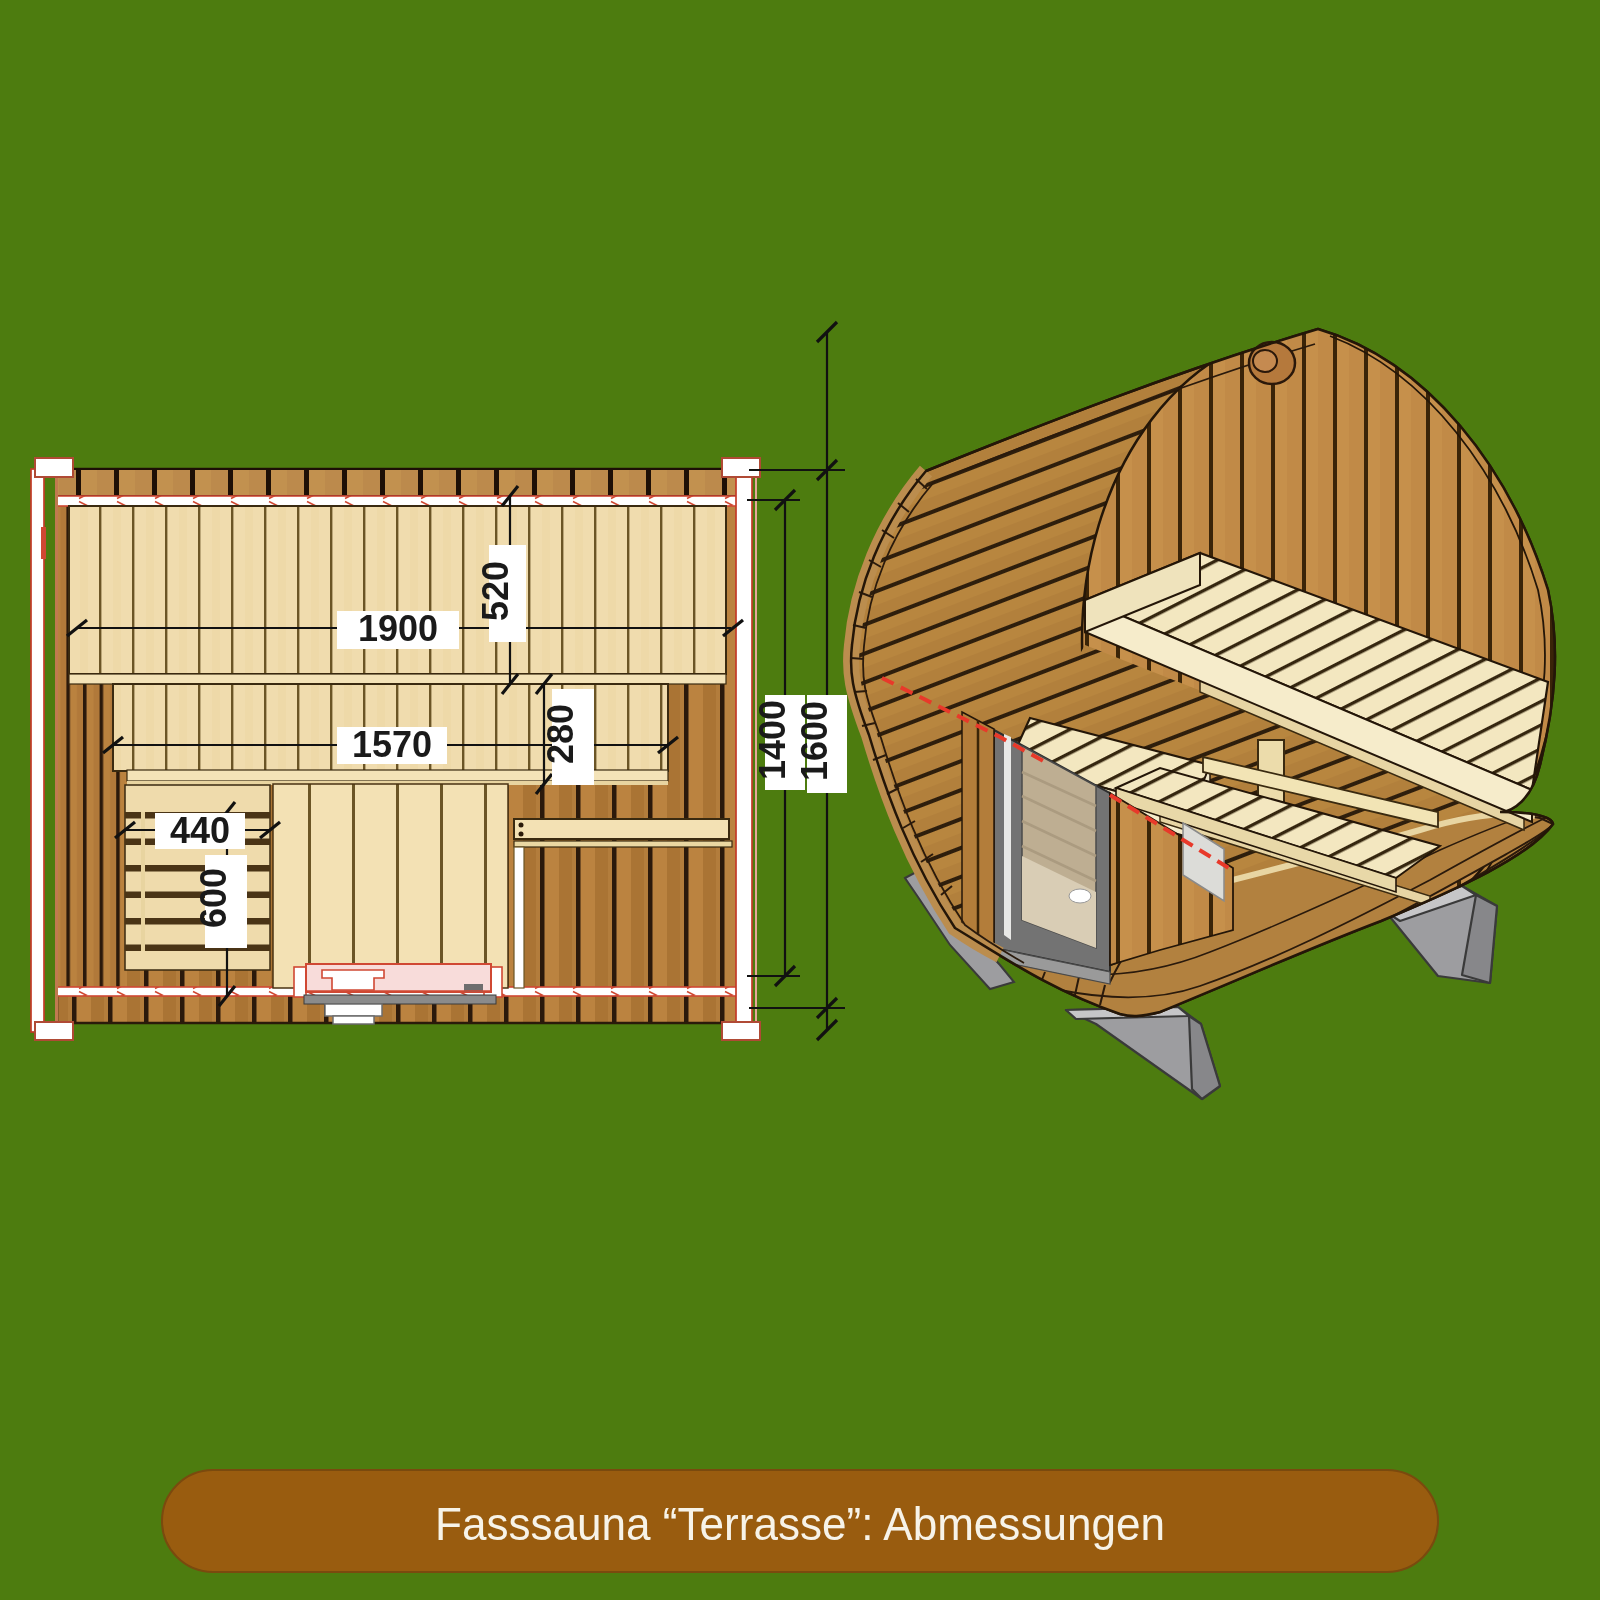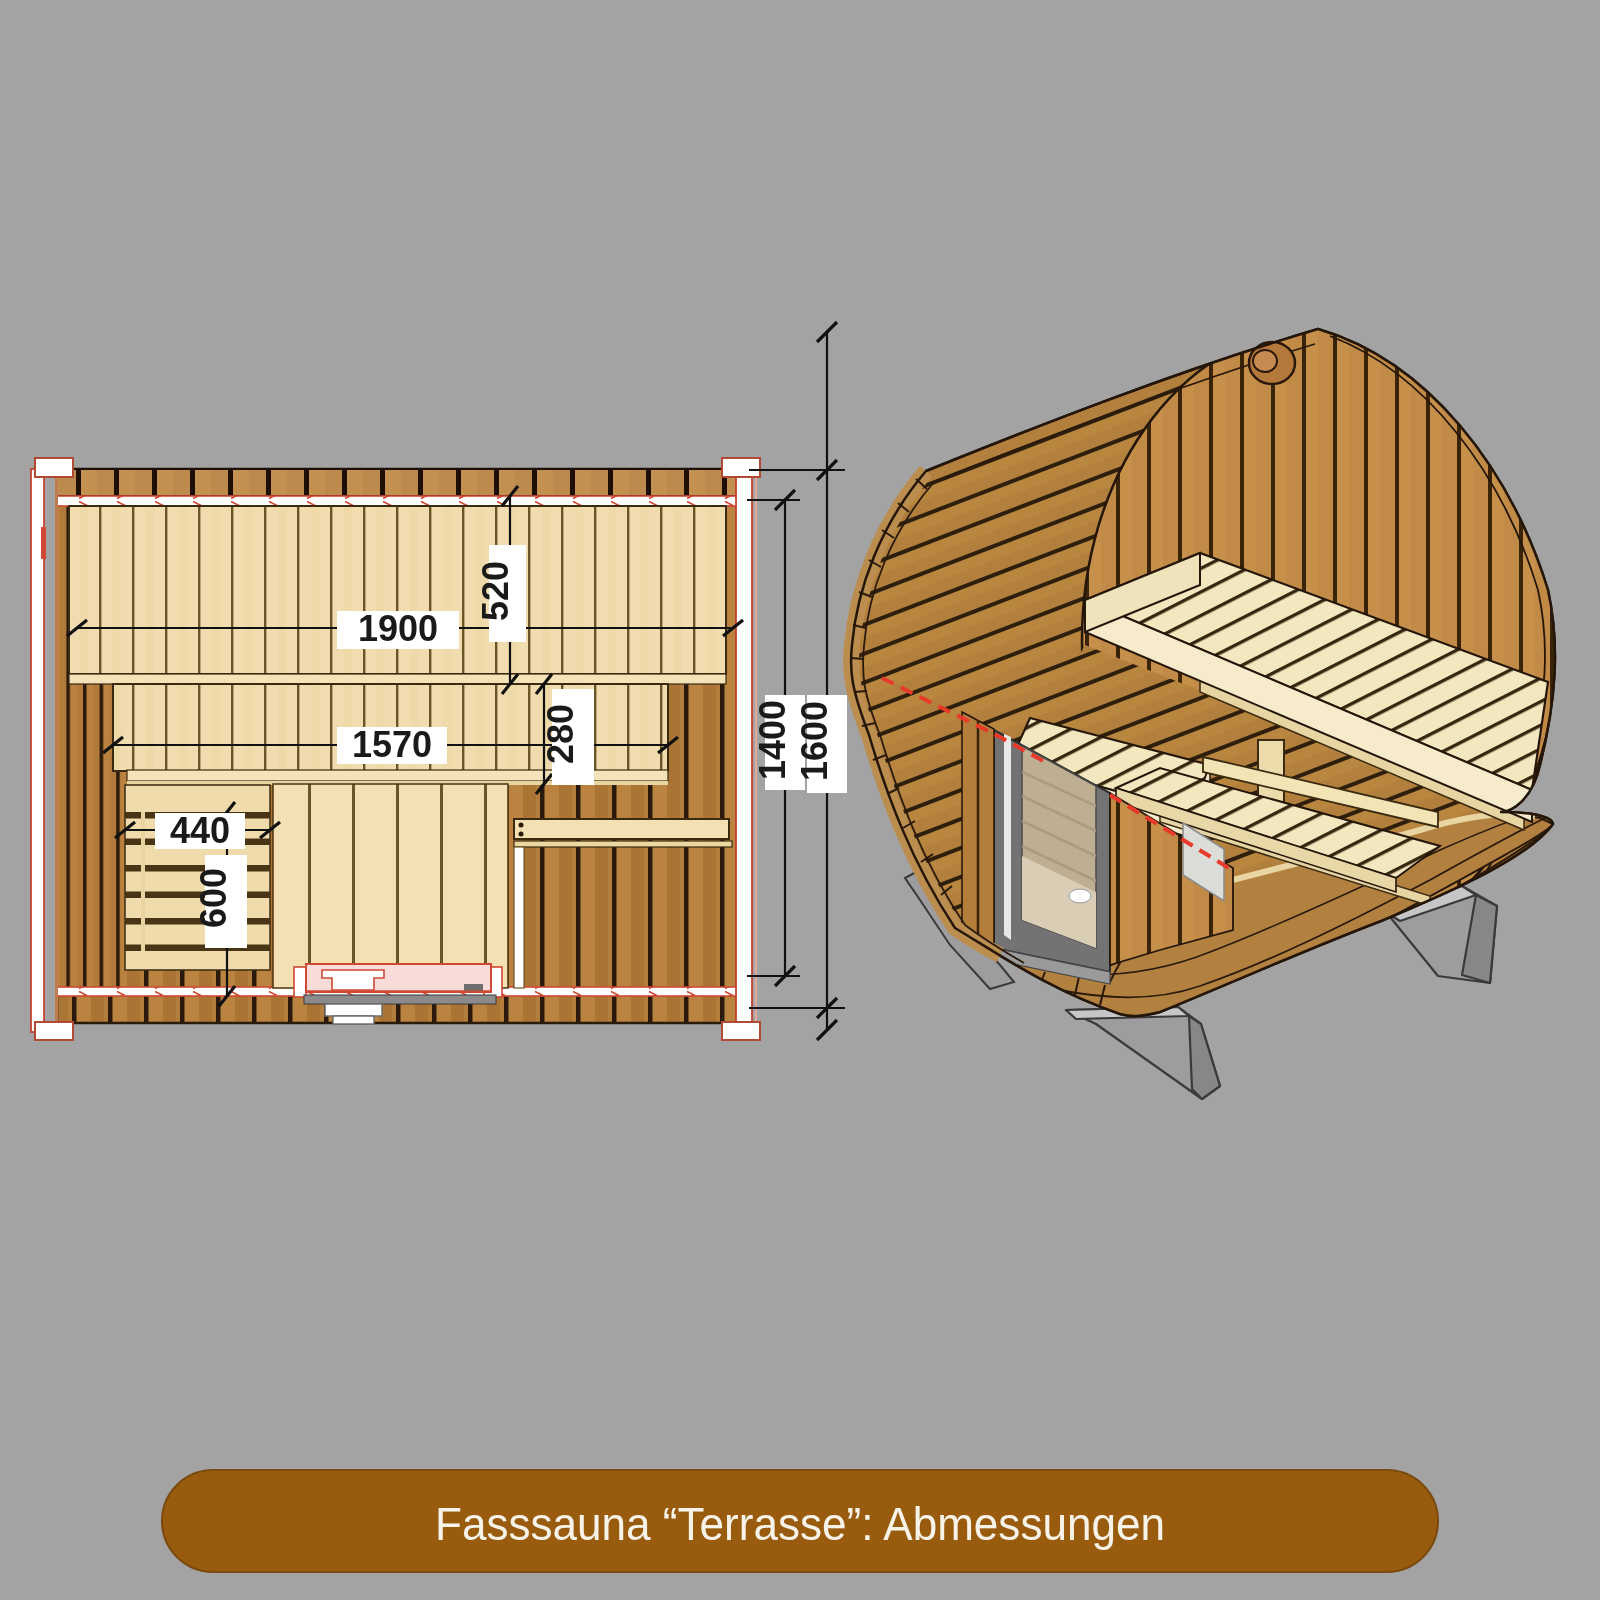--- a/index.html
+++ b/index.html
@@ -1,16 +1,16 @@
 <!DOCTYPE html>
 <html><head>
 <meta charset="utf-8">
 <style>
   html,body{margin:0;padding:0;background:#ffffff;}
-  #page{position:relative;width:1600px;height:1600px;background:#a3a3a3;overflow:hidden;
+  #page{position:relative;width:1600px;height:1600px;background:#4d7c0f;overflow:hidden;
         font-family:"Liberation Sans", sans-serif;}
 </style>
 </head>
 <body>
 <div id="page">
 <svg width="1600" height="1600" viewBox="0 0 1600 1600">
 <defs>
 
   <pattern id="pw" width="36" height="120" patternUnits="userSpaceOnUse">
     <rect width="36" height="120" fill="#b37d3c"></rect>

